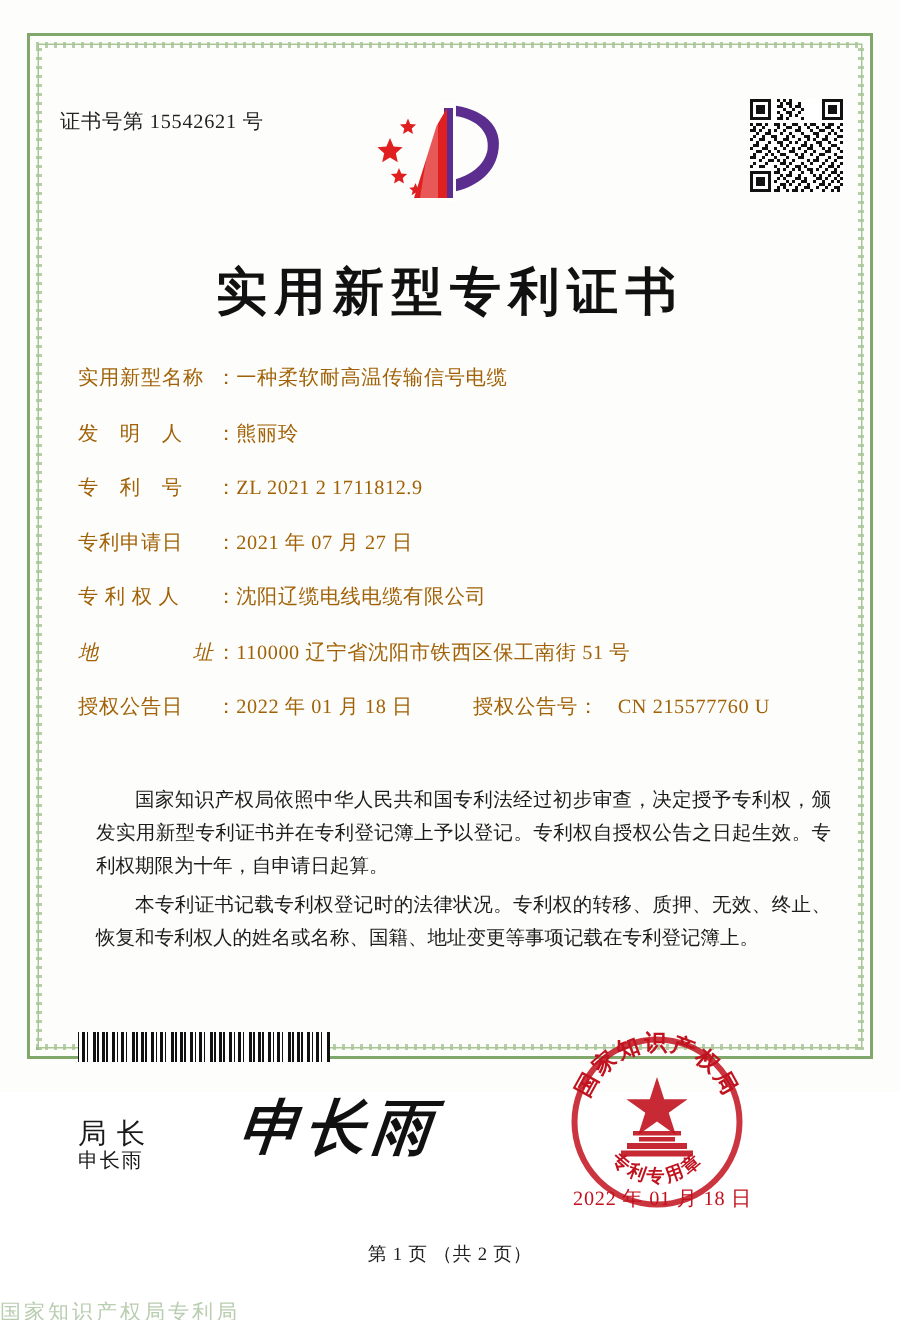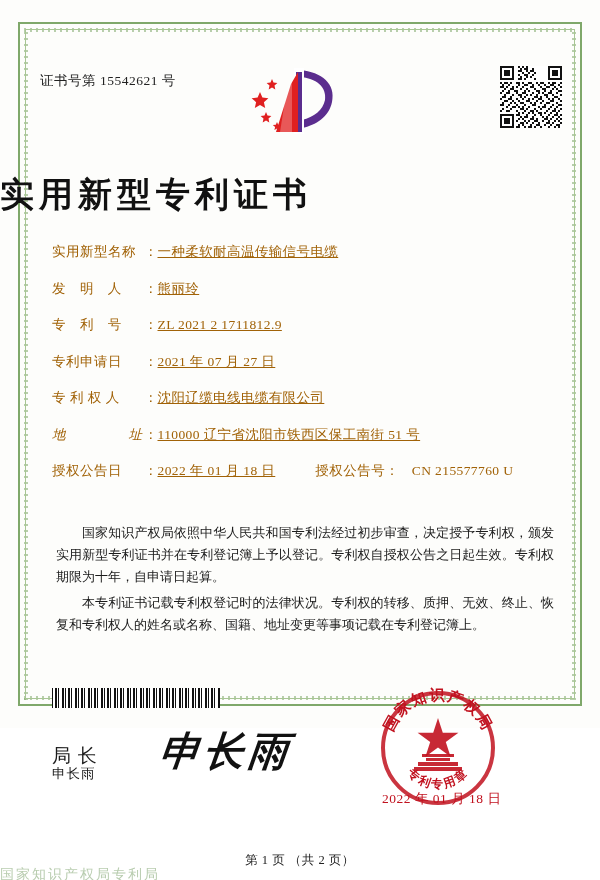--- a/index.html
+++ b/index.html
@@ -89,21 +89,21 @@
     width: 62px;
     height: 62px;
   }
 
   
   .doc-title {
     position: absolute;
     left: 0;
     right: 0;
     top: 172px;
-    text-align: left;
+    text-align: center;
     font-size: 34px;
     font-weight: bold;
     letter-spacing: 5px;
     color: #111;
     font-family: "Liberation Serif", "DejaVu Serif", serif;
   }
 
   
   .fields {
     position: absolute;
@@ -126,21 +126,20 @@
   }
   .field-label.sp1 { letter-spacing: 5.5px; }
   .field-label.sp2 { letter-spacing: 12px; font-style: italic; }
   .field-colon {
     flex: 0 0 12px;
     text-align: center;
   }
   .field-value {
     flex: 1 1 auto;
     letter-spacing: 0.4px;
-    text-decoration: underline;
   }
   .field-row.dual .field-value { flex: 0 0 auto; }
   .field-sec-label {
     margin-left: 40px;
     letter-spacing: 0.5px;
     white-space: nowrap;
   }
   .field-sec-value {
     margin-left: 13px;
     letter-spacing: 0.4px;
@@ -151,21 +150,21 @@
     position: absolute;
     left: 52px;
     right: 46px;
     top: 522px;
     font-size: 13px;
     line-height: 22px;
     color: #1b1b1b;
     text-align: justify;
   }
   .paragraphs p {
-    margin: 0 0 4px 4px;
+    margin: 0 0 4px 12px;
     text-indent: 26px;
   }
 
   
   .barcode {
     position: absolute;
     left: 52px;
     top: 688px;
     width: 168px;
     height: 20px;
@@ -224,21 +223,20 @@
 
   
   .page-footer {
     position: absolute;
     left: 0; right: 0;
     top: 828px;
     text-align: center;
     font-size: 12.5px;
     color: #222;
     letter-spacing: 0.5px;
-    margin-top: 24px;
   }
   .watermark-strip {
     position: absolute;
     left: 0; right: 0;
     top: 866px;
     text-align: left;
     font-size: 14px;
     color: #b9cdb0;
     letter-spacing: 2px;
   }

